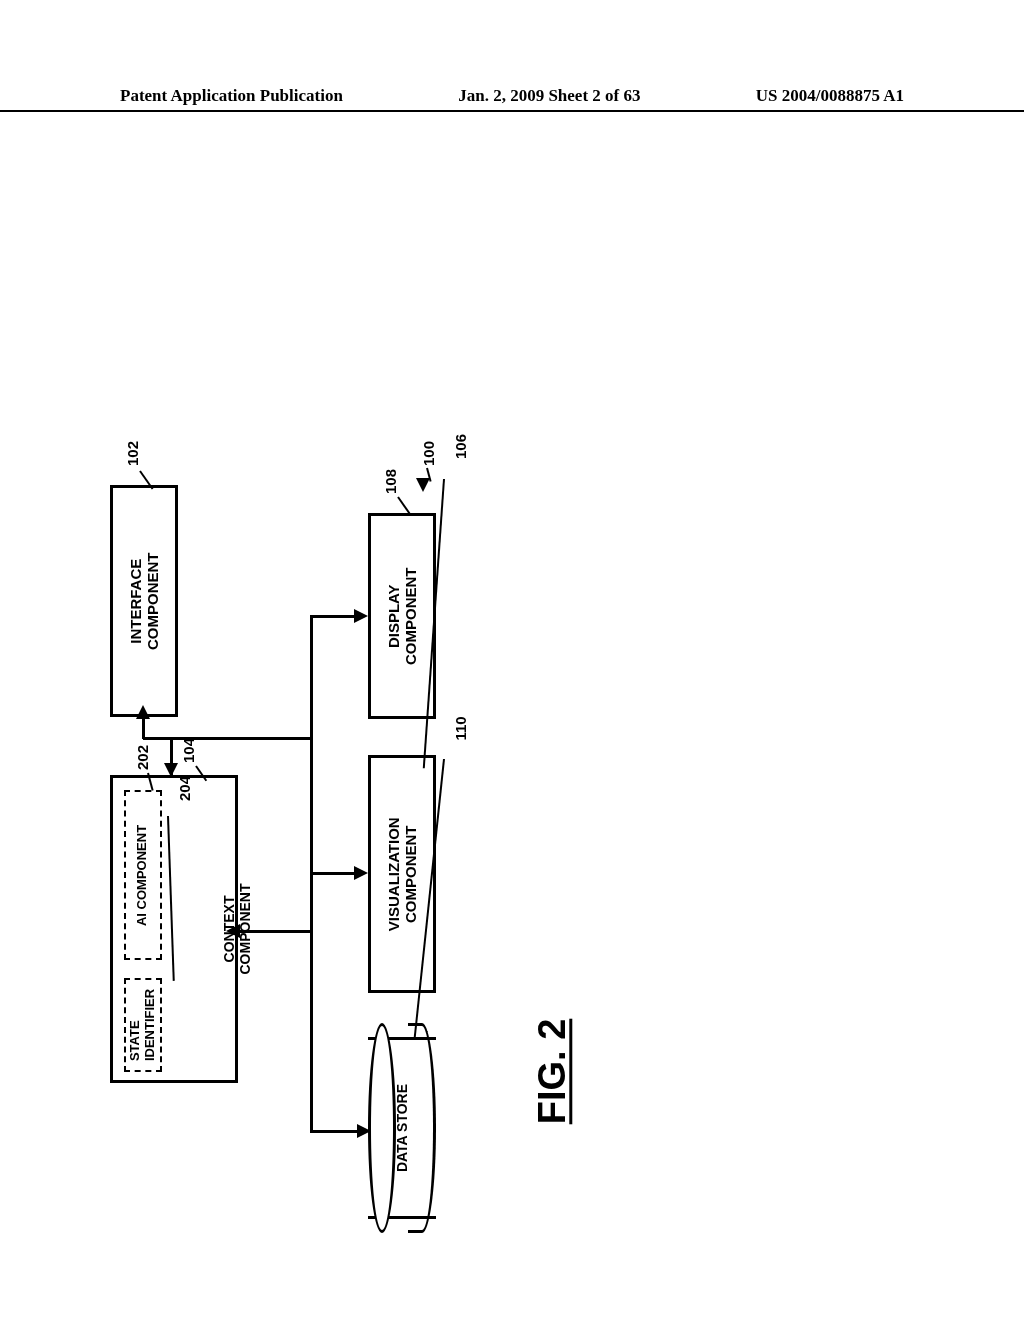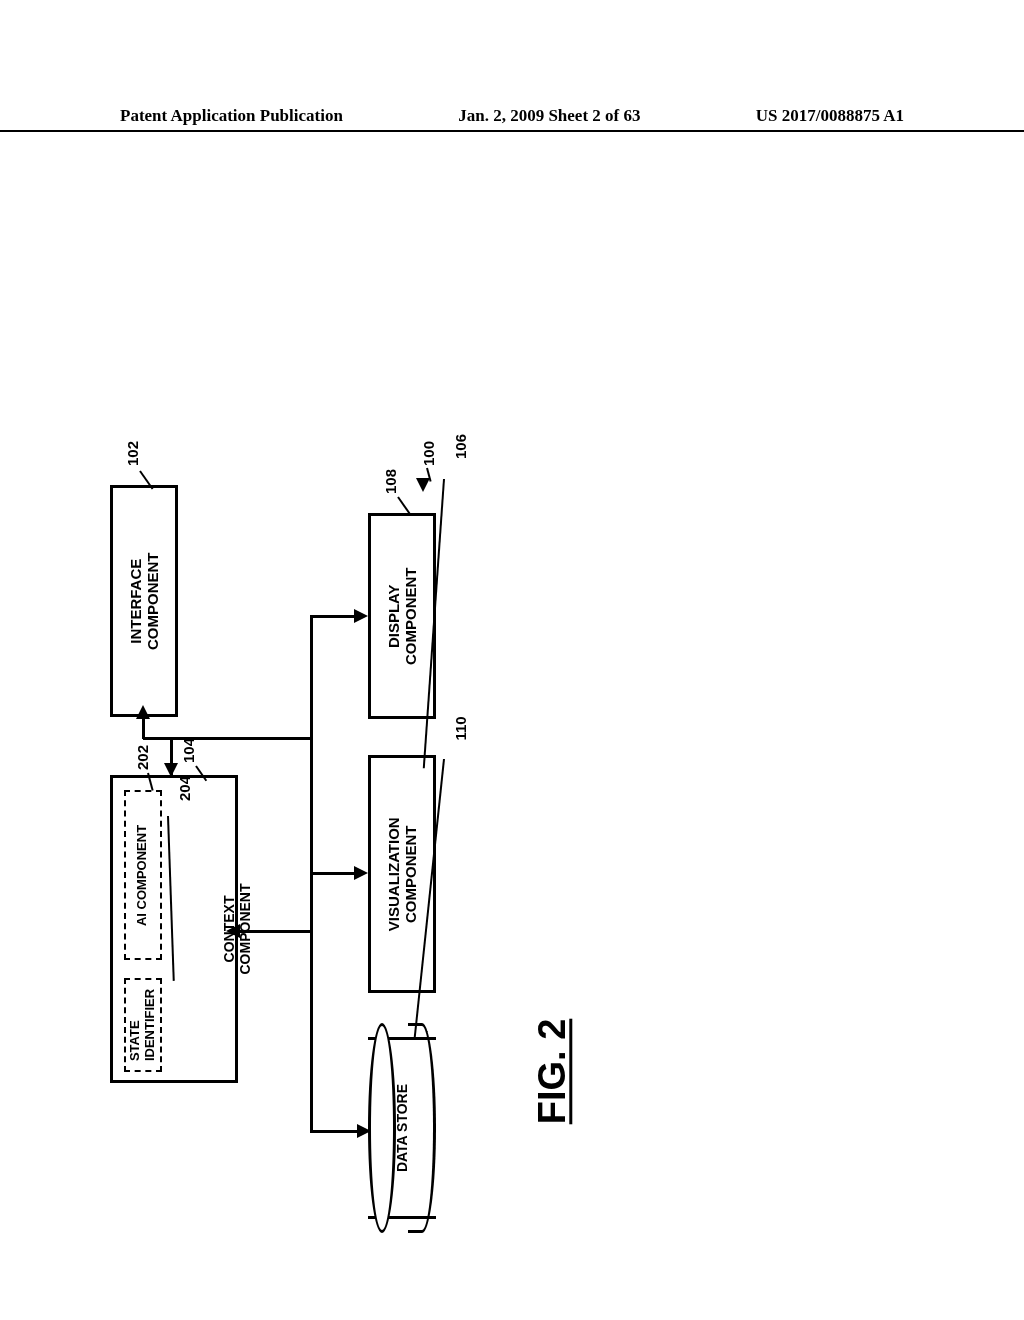--- a/index.html
+++ b/index.html
@@ -16,21 +16,20 @@
     top: 86px;
     left: 0;
     width: 1024px;
     padding: 0 120px 0 120px;
     display: flex;
     justify-content: space-between;
     font-size: 17px;
     font-weight: bold;
     border-bottom: 2px solid #000;
     padding-bottom: 4px;
-    margin-top: 20px;
   }
   .header .left { }
   .header .mid { }
   .header .right { }
 
   .diagram {
     position: absolute;
     top: 180px;
     left: 0;
     width: 1024px;
@@ -174,21 +173,21 @@
     height: 2px;
     transform-origin: left center;
   }
 </style>
 </head>
 <body>
 
 <div class="header">
   <span class="left">Patent Application Publication</span>
   <span class="mid">Jan. 2, 2009  Sheet 2 of 63</span>
-  <span class="right">US 2017/0088875 A1</span>
+  <span class="right">US 2004/0088875 A1</span>
 </div>
 
 <div class="diagram">
 
   <div class="box" style="left:110px; top:305px; width:68px; height:232px;">
     <div class="label">INTERFACE
 COMPONENT</div>
   </div>
 
   <div class="ref" style="left:120px; top:265px;">102</div>

